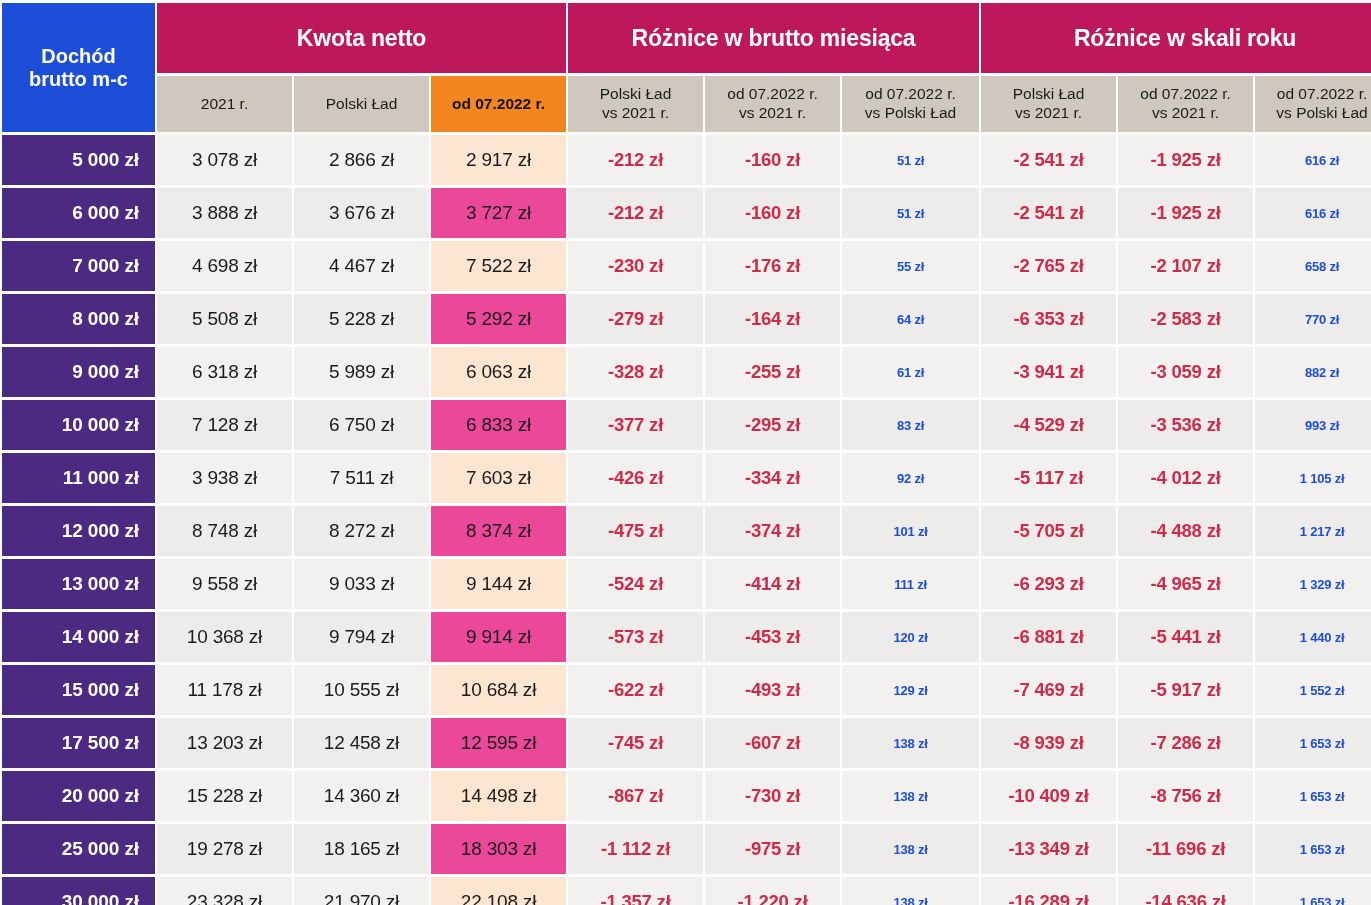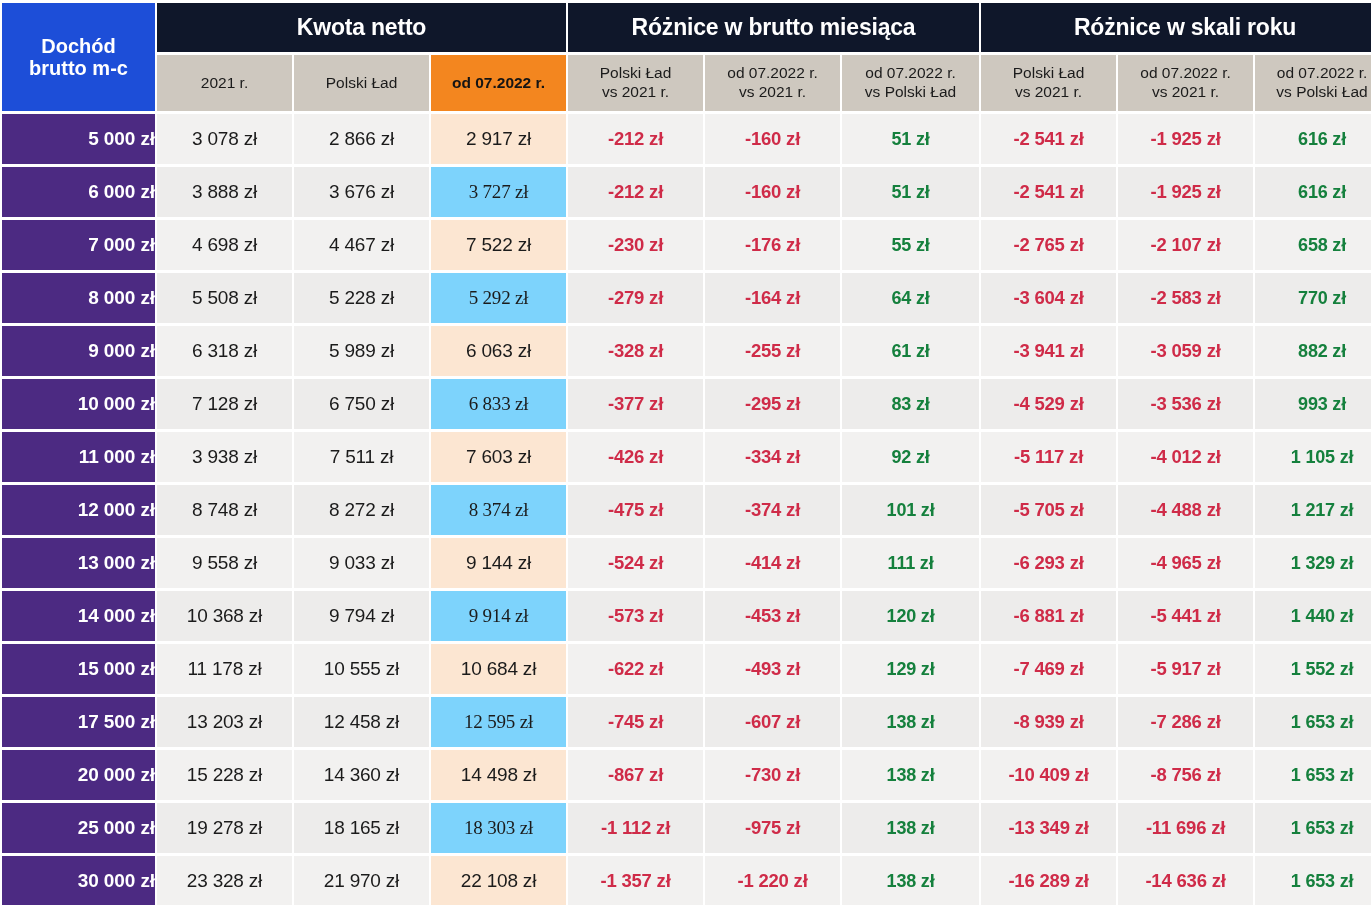--- a/index.html
+++ b/index.html
@@ -18,26 +18,26 @@
     flex-direction: column;
   }
   table.tbl {
     width: 1371px;
     border-collapse: separate;
     border-spacing: 2px 3px;
     table-layout: fixed;
   }
   
   th.grp {
-    background: #0f172a;
+    background: #be185d;
     color: #ffffff;
     font-size: 23px;
     font-weight: bold;
     letter-spacing: -0.2px;
-    height: 49px;
+    height: 70px;
     vertical-align: middle;
     text-align: center;
     padding: 0 6px;
   }
   th.grp-income {
     background: #1d4ed8;
     color: #ffffff;
     font-size: 20px;
     font-weight: bold;
     line-height: 1.12;
@@ -62,38 +62,39 @@
     color: #141414;
     font-weight: bold;
   }
   
   td.income {
     background: #4C2A82;
     color: #ffffff;
     font-size: 19px;
     font-weight: bold;
     text-align: right;
+    padding-right: 16px;
     height: 50px;
     vertical-align: middle;
     letter-spacing: -0.1px;
   }
   td.cell {
     text-align: center;
     vertical-align: middle;
     height: 50px;
     font-size: 19px;
     color: #1b1b1b;
     letter-spacing: -0.2px;
   }
   tr.rA td.cell { background: #F2F1F0; }
   tr.rB td.cell { background: #EDECEB; }
   tr.rA td.cell.hl { background: #FCE6D2; margin-top: 12px; }
-  tr.rB td.cell.hl { background: #7dd3fc; font-family: Liberation Serif, serif; }
+  tr.rB td.cell.hl { background: #ec4899; }
   td.cell.neg { color: #CF2B48; font-weight: bold; font-size: 18.5px; }
-  td.cell.pos { color: #15803d; font-weight: bold; font-size: 18px; }
+  td.cell.pos { color: #1d4ed8; font-weight: bold; font-size: 13px; }
 </style>
 </head>
 <body>
 
 <div id="table-wrap">
   <table class="tbl">
     <colgroup>
       <col style="width:153px">
       <col style="width:135px">
       <col style="width:135px">
@@ -189,21 +190,21 @@
           <td class="cell pos">658 zł</td>
         </tr>
         <tr class="rB">
           <td class="income">8 000 zł</td>
           <td class="cell">5 508 zł</td>
           <td class="cell">5 228 zł</td>
           <td class="cell hl">5 292 zł</td>
           <td class="cell neg">-279 zł</td>
           <td class="cell neg">-164 zł</td>
           <td class="cell pos">64 zł</td>
-          <td class="cell neg">-3 604 zł</td>
+          <td class="cell neg">-6 353 zł</td>
           <td class="cell neg">-2 583 zł</td>
           <td class="cell pos">770 zł</td>
         </tr>
         <tr class="rA">
           <td class="income">9 000 zł</td>
           <td class="cell">6 318 zł</td>
           <td class="cell">5 989 zł</td>
           <td class="cell hl">6 063 zł</td>
           <td class="cell neg">-328 zł</td>
           <td class="cell neg">-255 zł</td>

